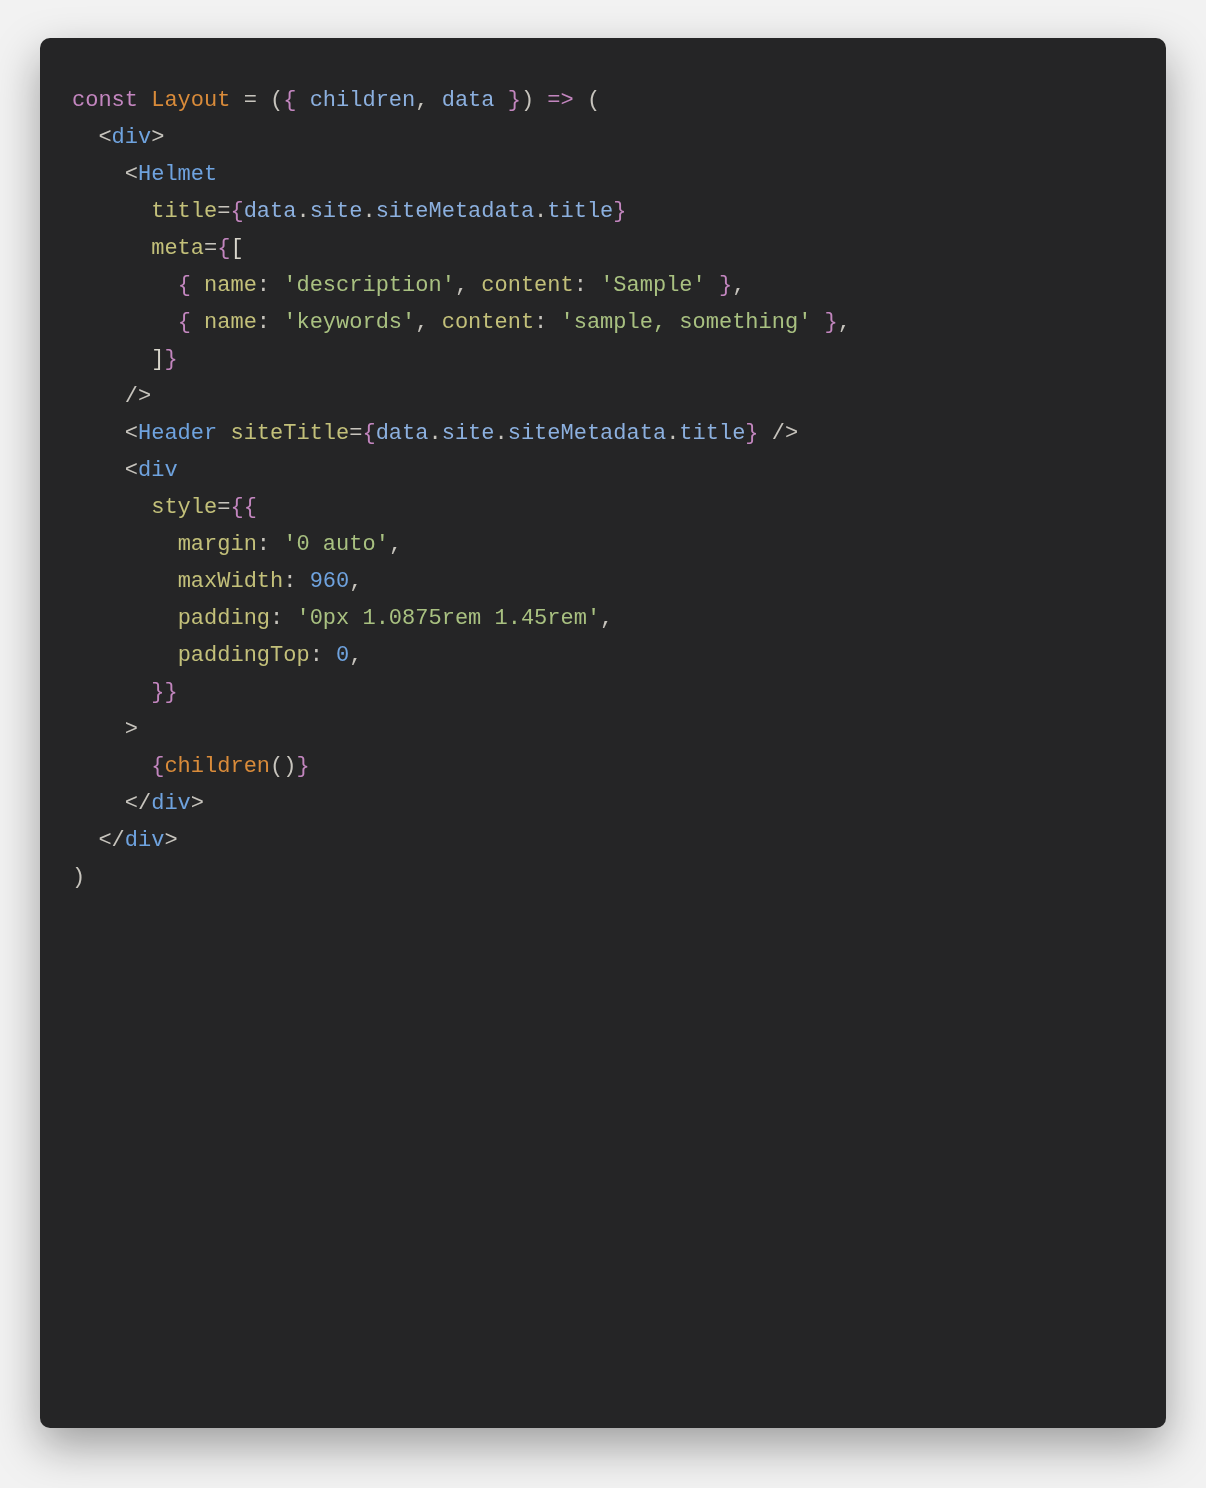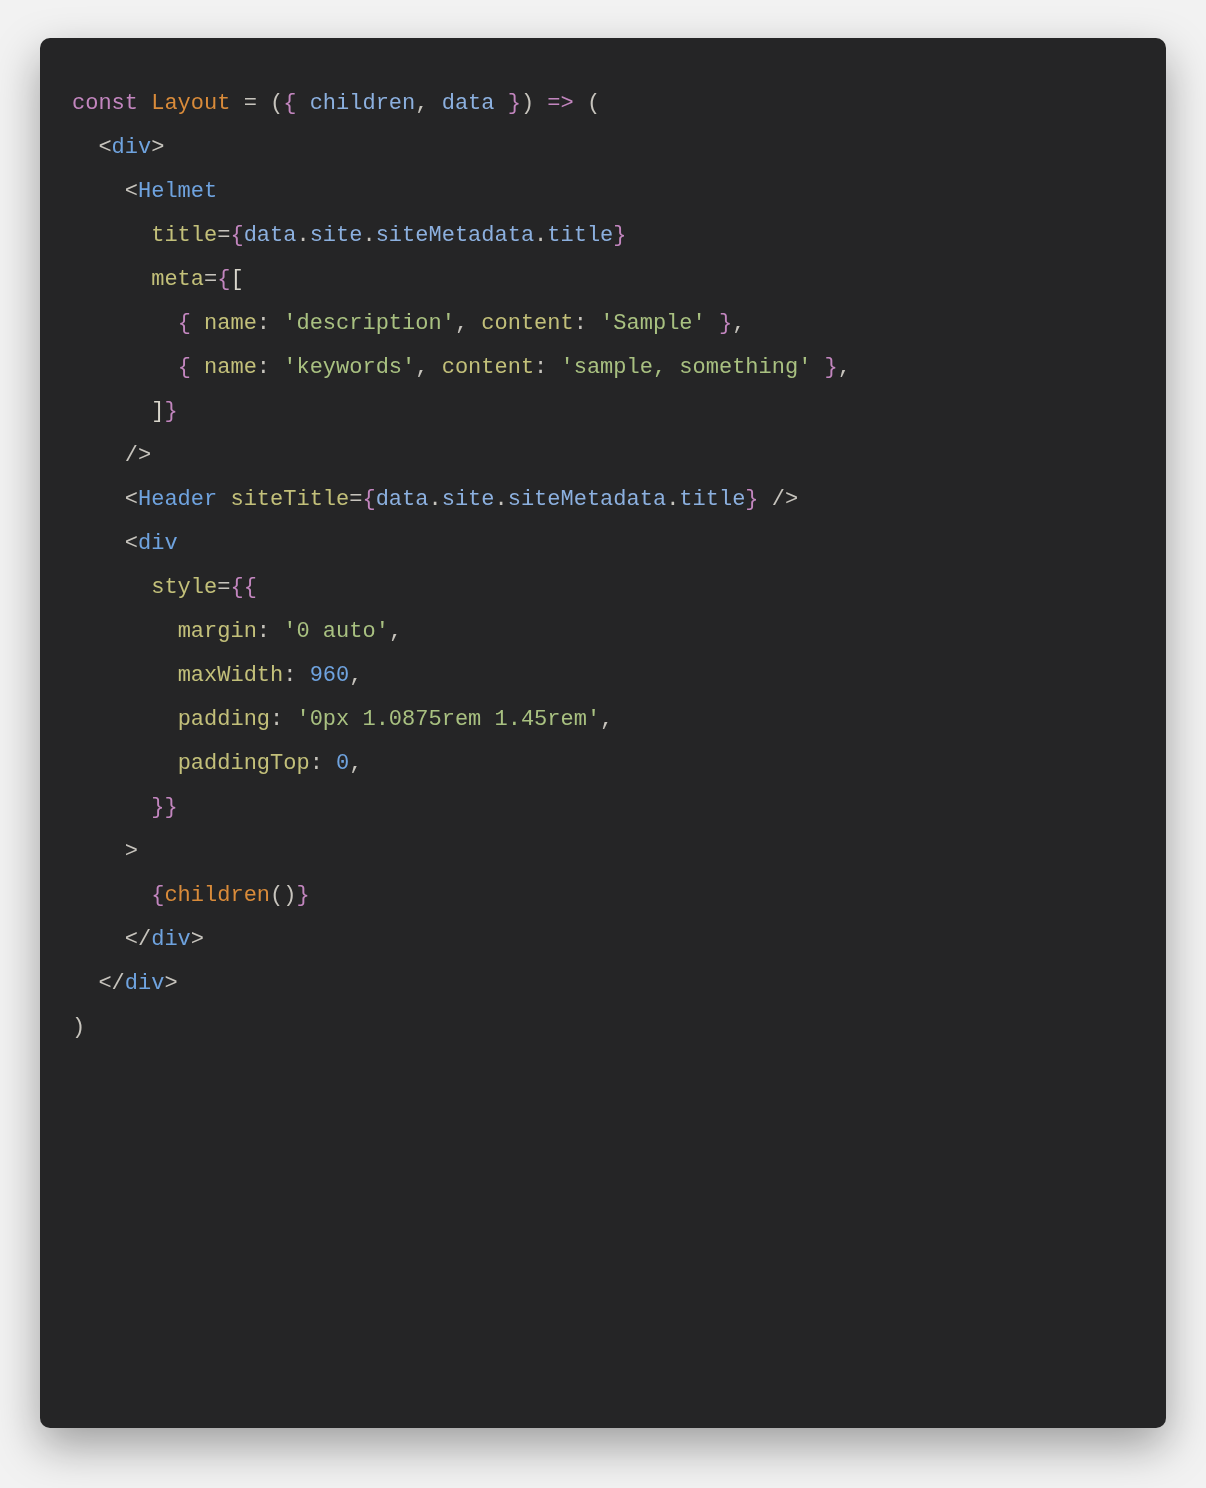--- a/index.html
+++ b/index.html
@@ -21,21 +21,21 @@
     box-shadow: 0 18px 45px rgba(0,0,0,0.35);
     padding: 44px 32px 44px 32px;
     box-sizing: border-box;
     min-height: 100%;
   }
   pre.code {
     margin: 0;
     white-space: pre;
     font-family: inherit;
     font-size: 22px;
-    line-height: 44px;
+    line-height: 37px;
     color: #c7c4bd;
   }
   .tok-keyword   { color: #c386bf; }   
   .tok-funcname  { color: #d98b3a; }   
   .tok-default   { color: #c7c4bd; }
   .tok-param     { color: #8cb0df; }
   .tok-arrow     { color: #c386bf; }   
   .tok-tag       { color: #6fa3df; }   
   .tok-attr      { color: #c3c07a; }   
   .tok-brace     { color: #c386bf; }   

